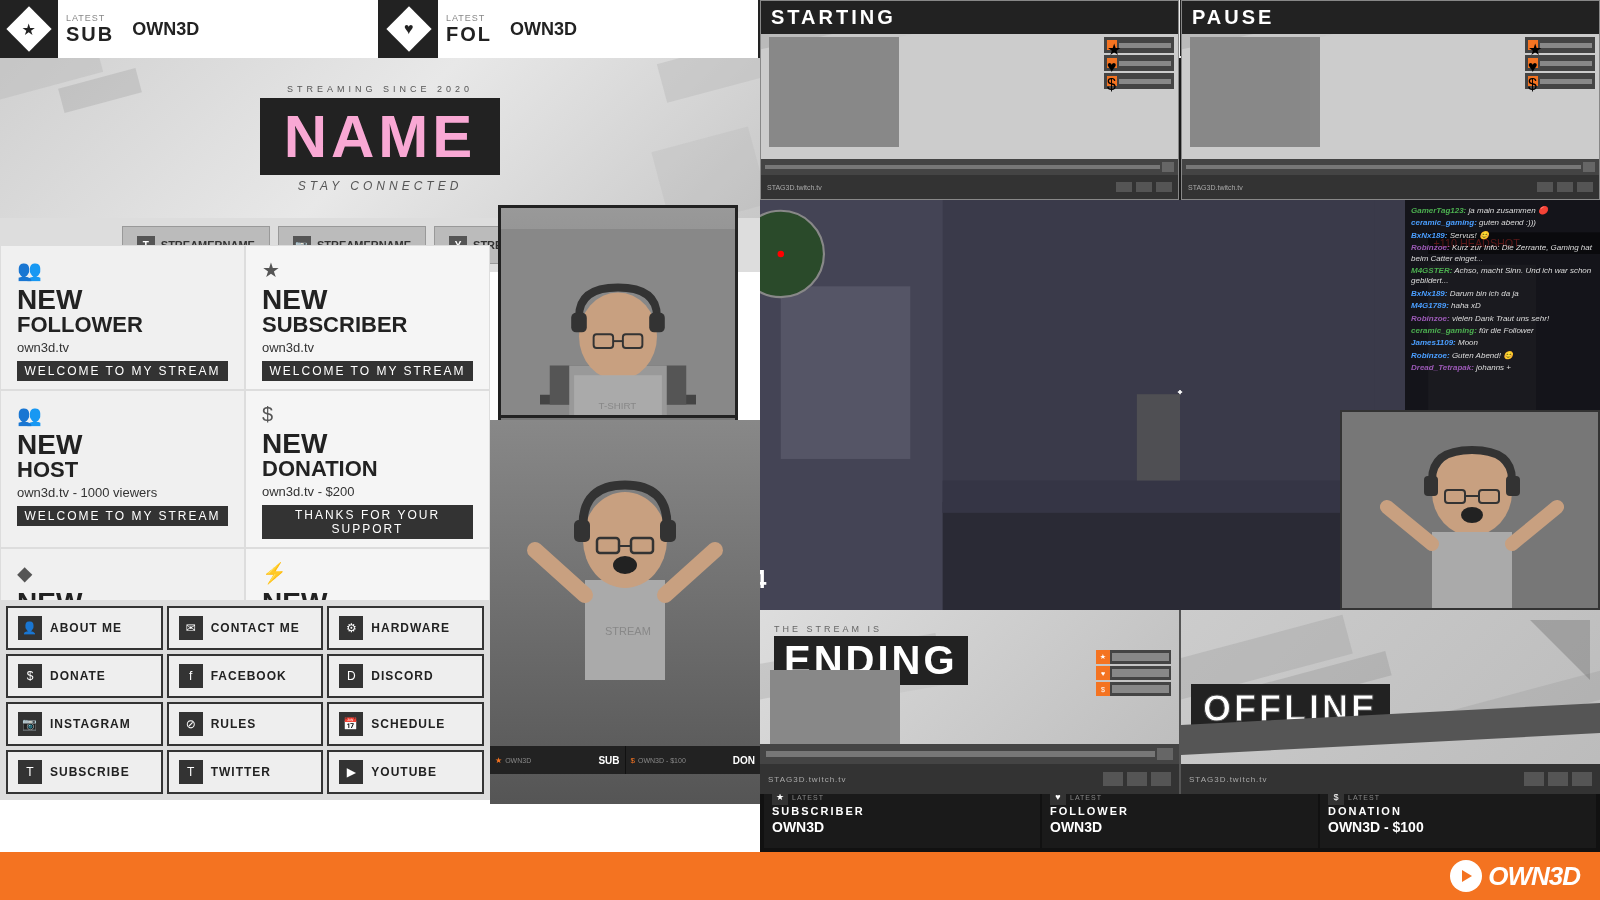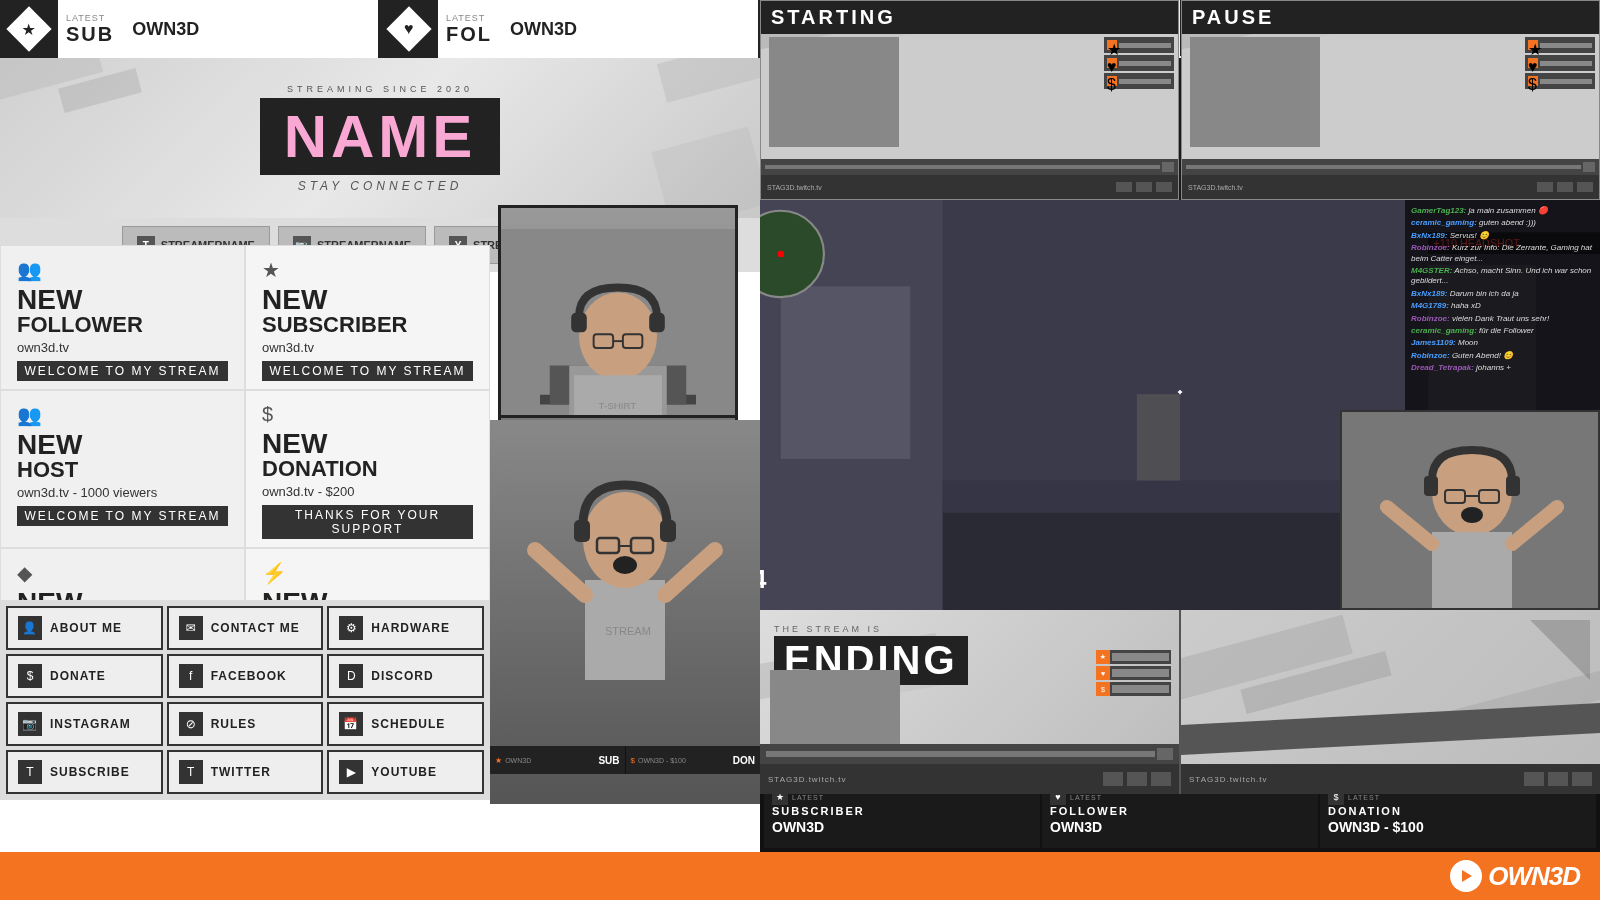--- a/index.html
+++ b/index.html
@@ -1467,20 +1467,23 @@
   </div>
 
   <div class="offline-panel">
     <div class="offline-bg-deco">
       <div class="offline-strip1"></div>
       <div class="offline-strip2"></div>
       <div style="position:absolute;width:180px;height:28px;background:#999;opacity:0.3;top:80px;right:-20px;transform:rotate(-15deg);"></div>
     </div>
 
     <div style="position:absolute;top:10px;right:10px;width:0;height:0;border-style:solid;border-width:0 60px 60px 0;border-color:transparent #555 transparent transparent;opacity:0.3;"></div>
+    <div class="offline-wordbox">
+      <span style="font-size:36px;font-weight:900;color:white;letter-spacing:3px;text-transform:uppercase;-webkit-text-stroke:1px #444;">OFFLINE</span>
+    </div>
     <div class="offline-diag-bar"></div>
     <div class="panel-bottom-bar">
       <span class="pbb-text">STAG3D.twitch.tv</span>
       <div class="pbb-controls">
         <div class="pbb-ctrl"></div>
         <div class="pbb-ctrl"></div>
         <div class="pbb-ctrl"></div>
       </div>
     </div>
   </div>

